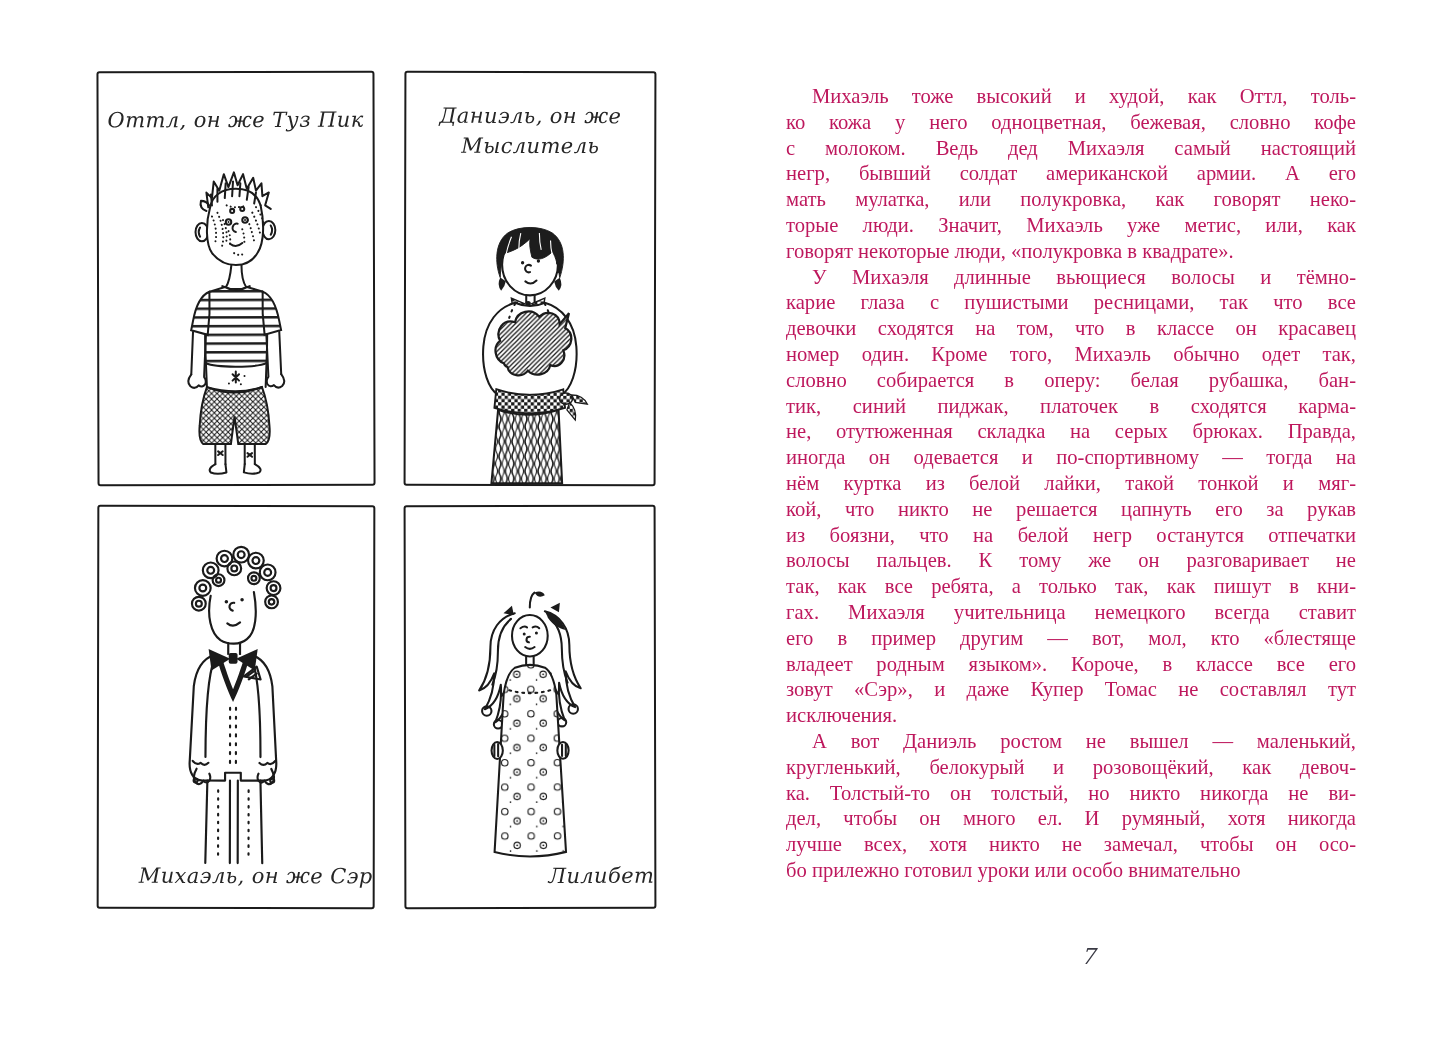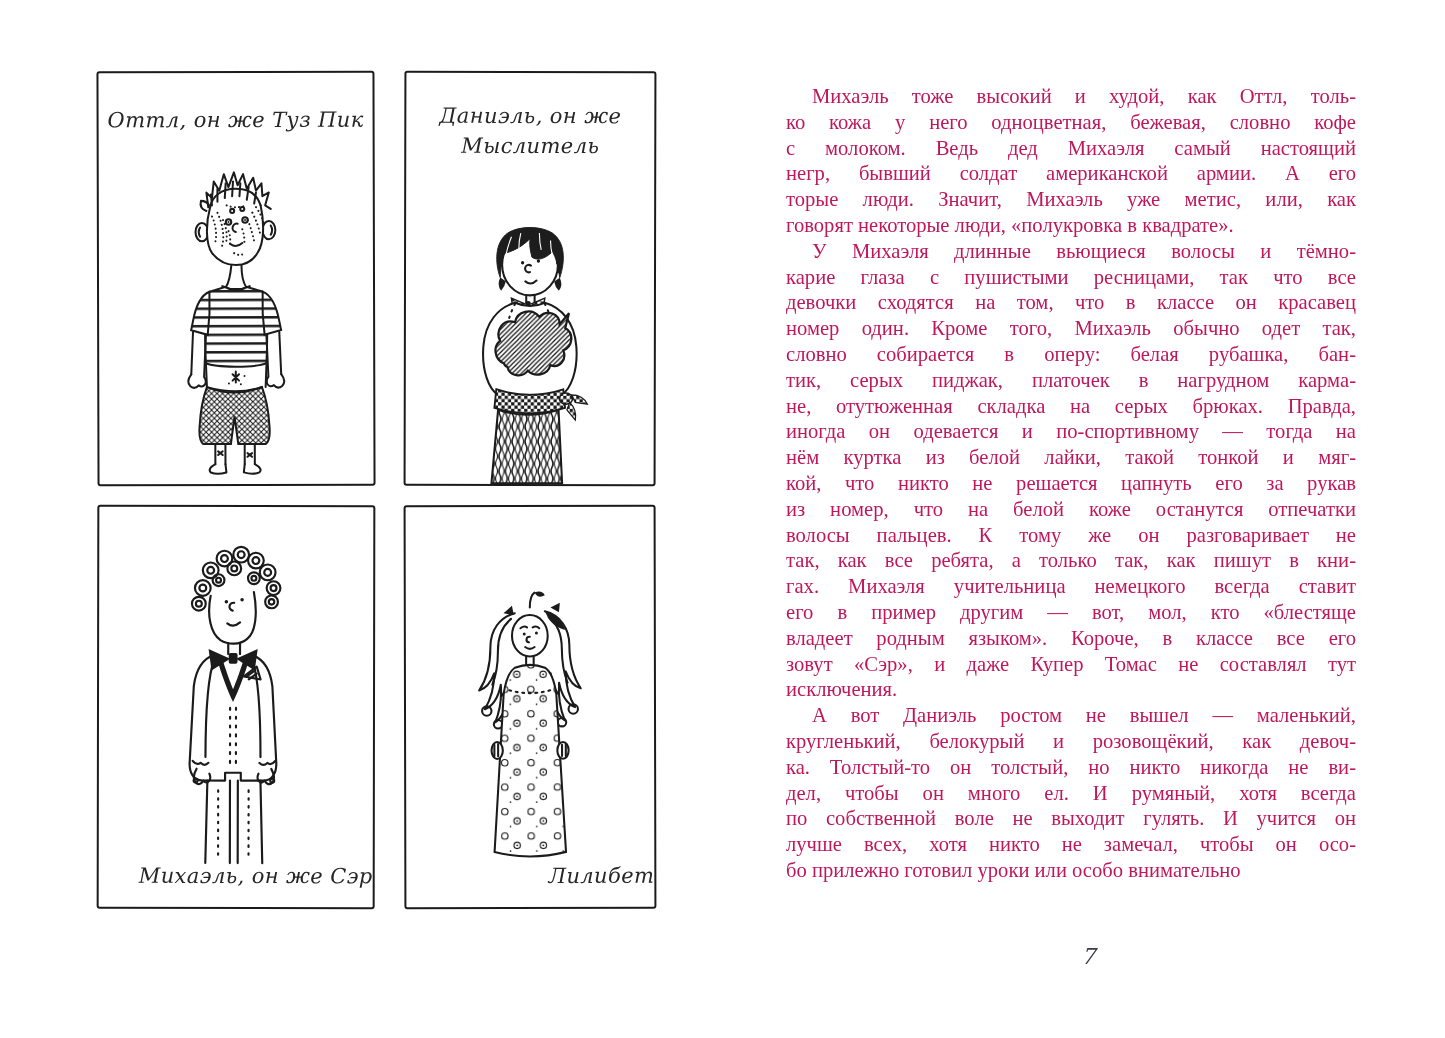--- a/index.html
+++ b/index.html
@@ -291,44 +291,44 @@
     <div class="panel-caption cap-bottom">
       <div>Лилибет</div>
     </div>
   </div>
 
   <div class="text-column">
       <div class="text-line first">Михаэль тоже высокий и худой, как Оттл, толь-</div>
       <div class="text-line">ко кожа у него одноцветная, бежевая, словно кофе</div>
       <div class="text-line">с молоком. Ведь дед Михаэля самый настоящий</div>
       <div class="text-line">негр, бывший солдат американской армии. А его</div>
+      <div class="text-line">мать мулатка, или полукровка, как говорят неко-</div>
       <div class="text-line">торые люди. Значит, Михаэль уже метис, или, как</div>
       <div class="text-line last">говорят некоторые люди, «полукровка в квадрате».</div>
       <div class="text-line first">У Михаэля длинные вьющиеся волосы и тёмно-</div>
       <div class="text-line">карие глаза с пушистыми ресницами, так что все</div>
       <div class="text-line">девочки сходятся на том, что в классе он красавец</div>
       <div class="text-line">номер один. Кроме того, Михаэль обычно одет так,</div>
       <div class="text-line">словно собирается в оперу: белая рубашка, бан-</div>
-      <div class="text-line">тик, серых пиджак, платочек в нагрудном карма-</div>
+      <div class="text-line">тик, синий пиджак, платочек в сходятся карма-</div>
       <div class="text-line">не, отутюженная складка на серых брюках. Правда,</div>
       <div class="text-line">иногда он одевается и по-спортивному — тогда на</div>
       <div class="text-line">нём куртка из белой лайки, такой тонкой и мяг-</div>
       <div class="text-line">кой, что никто не решается цапнуть его за рукав</div>
-      <div class="text-line">из номер, что на белой коже останутся отпечатки</div>
+      <div class="text-line">из боязни, что на белой негр останутся отпечатки</div>
       <div class="text-line">волосы пальцев. К тому же он разговаривает не</div>
       <div class="text-line">так, как все ребята, а только так, как пишут в кни-</div>
       <div class="text-line">гах. Михаэля учительница немецкого всегда ставит</div>
       <div class="text-line">его в пример другим — вот, мол, кто «блестяще</div>
       <div class="text-line">владеет родным языком». Короче, в классе все его</div>
       <div class="text-line">зовут «Сэр», и даже Купер Томас не составлял тут</div>
       <div class="text-line last">исключения.</div>
       <div class="text-line first">А вот Даниэль ростом не вышел — маленький,</div>
       <div class="text-line">кругленький, белокурый и розовощёкий, как девоч-</div>
       <div class="text-line">ка. Толстый-то он толстый, но никто никогда не ви-</div>
-      <div class="text-line">дел, чтобы он много ел. И румяный, хотя всегда</div>
-      <div class="text-line">по собственной воле не выходит гулять. И учится он</div>
+      <div class="text-line">дел, чтобы он много ел. И румяный, хотя никогда</div>
       <div class="text-line">лучше всех, хотя никто не замечал, чтобы он осо-</div>
       <div class="text-line last">бо прилежно готовил уроки или особо внимательно</div>
     </div>
 
   <div class="page-number">7</div>
 
 </div>
 
 </body></html>

